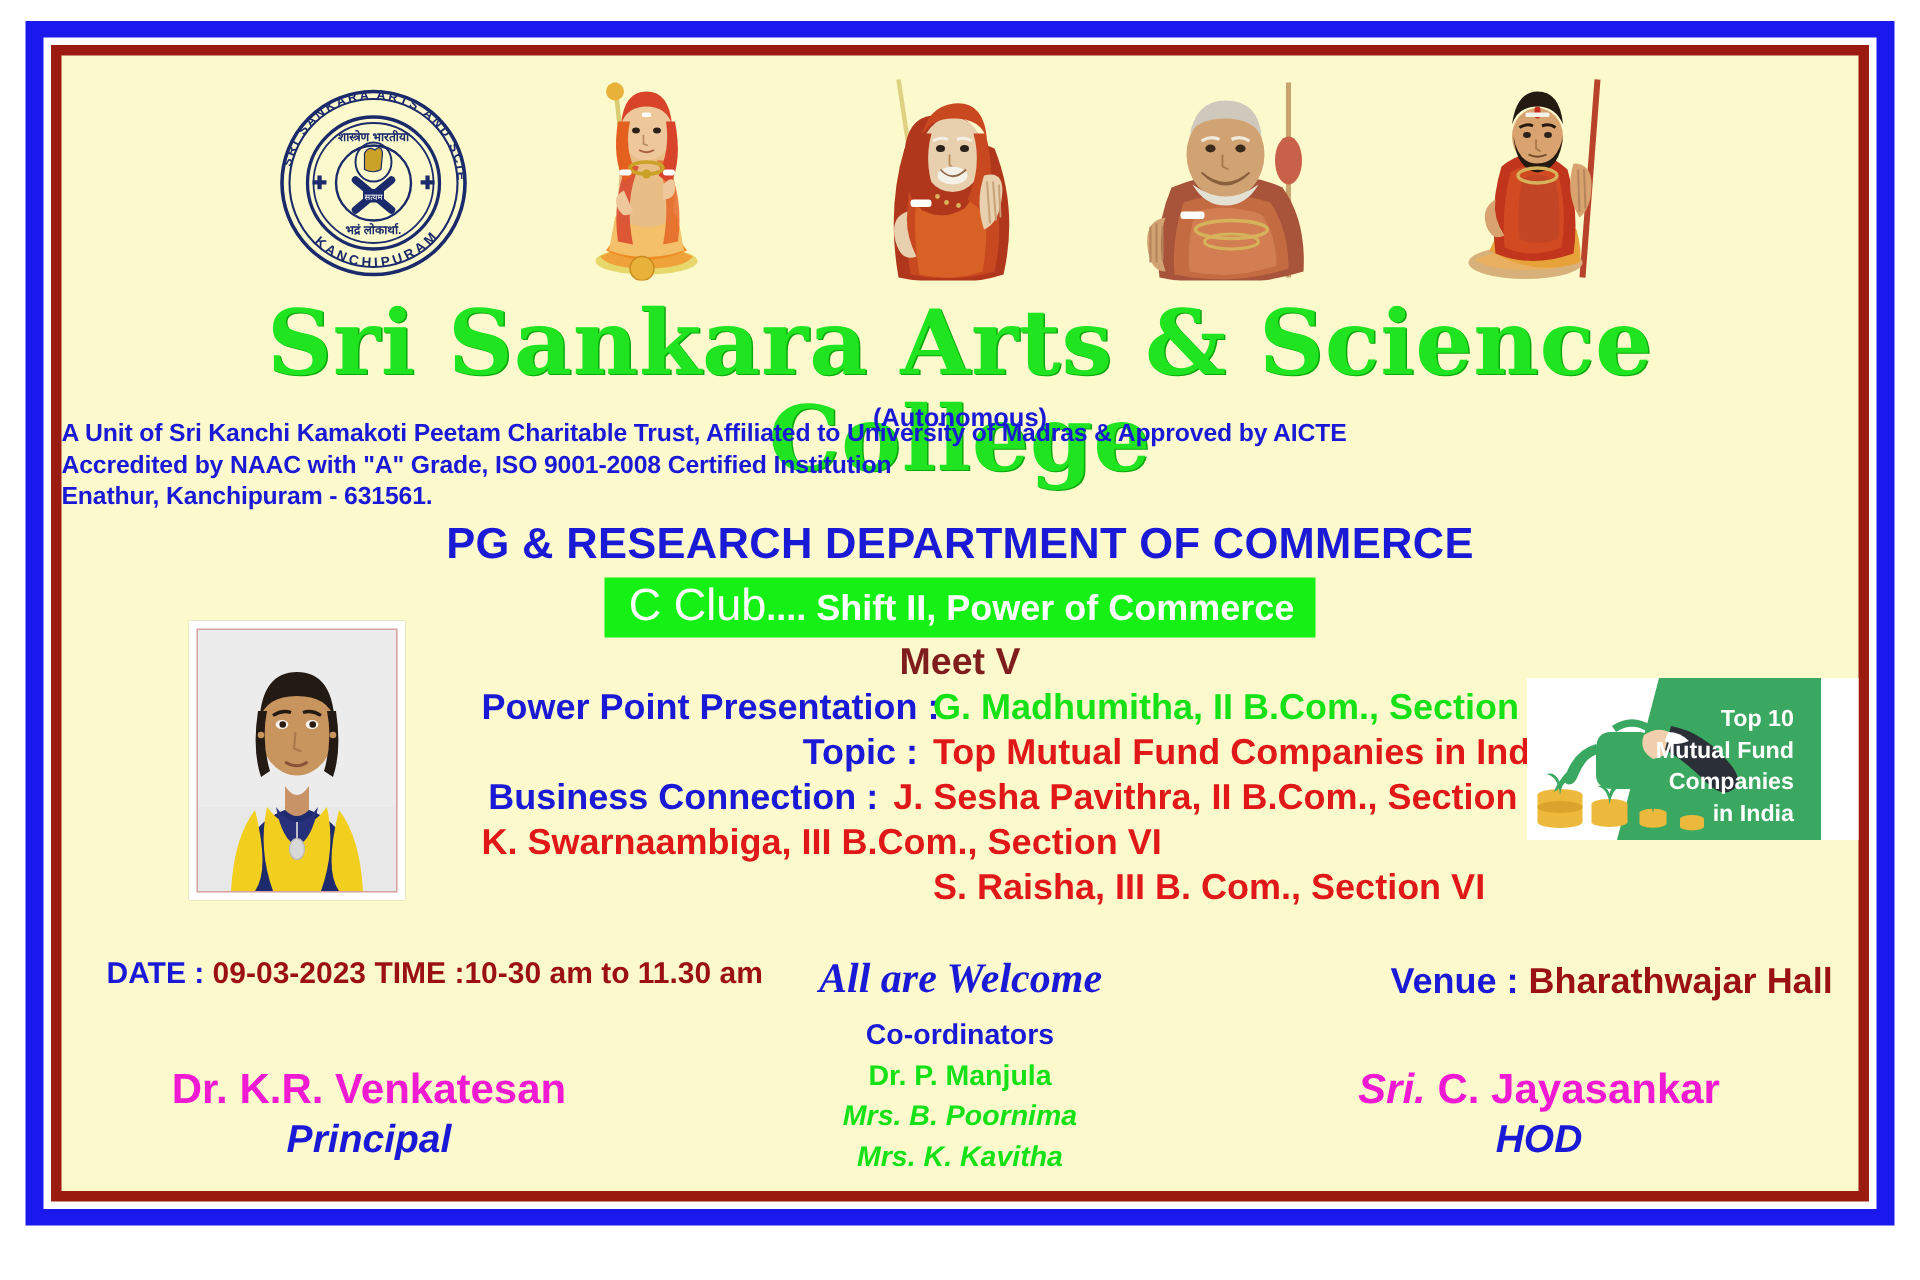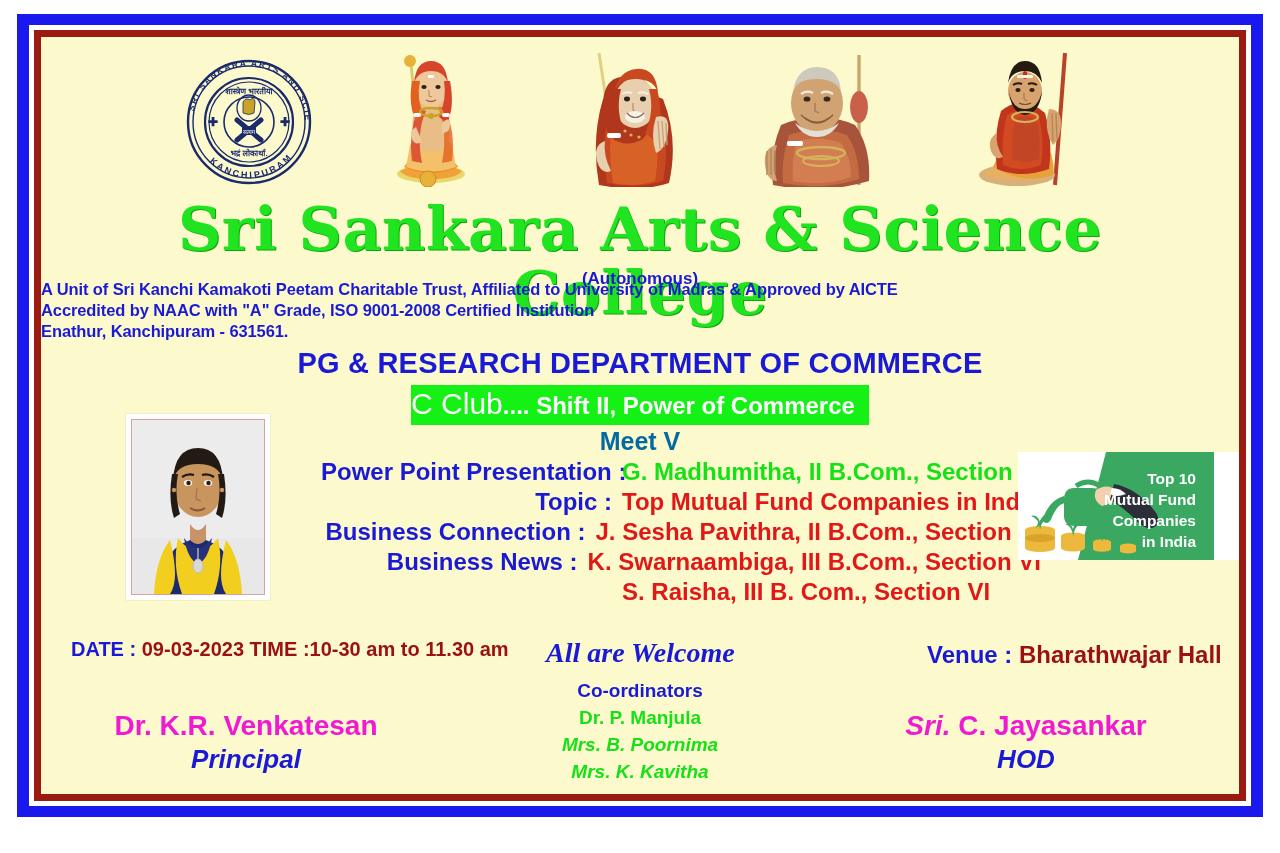--- a/index.html
+++ b/index.html
@@ -121,21 +121,21 @@
   #club-banner-row {
     position: absolute;
     left: 0; top: 348px;
     width: 1198px;
     text-align: center;
   }
   #club-banner {
     display: inline-block;
     background: #15f015;
     color: #ffffff;
-    padding: 2px 14px 4px 0;
+    padding: 2px 14px 4px 16px;
     white-space: nowrap;
   }
   #club-name {
     font-size: 30px;
     font-weight: 500;
     vertical-align: baseline;
   }
   #club-tag {
     font-size: 24px;
     font-weight: bold;
@@ -143,21 +143,21 @@
   }
 
   
   #meet-label {
     position: absolute;
     left: 0; top: 390px;
     width: 1198px;
     text-align: center;
     font-weight: bold;
     font-size: 25px;
-    color: #0369a1;
+    color: #7f1d1d;
   }
 
   
   #details {
     position: absolute;
     left: 280px; top: 421px;
     width: 720px;
   }
   .det-row {
     display: flex;
@@ -503,21 +503,20 @@
       </div>
       <div class="det-row">
         <div class="det-label">Topic :</div>
         <div class="det-value v-red">Top Mutual Fund Companies in India</div>
       </div>
       <div class="det-row">
         <div class="det-label">Business Connection  :</div>
         <div class="det-value v-red">J. Sesha Pavithra, II B.Com., Section VI</div>
       </div>
       <div class="det-row">
-        <div class="det-label">Business News :</div>
         <div class="det-value v-red">K. Swarnaambiga, III B.Com., Section VI</div>
       </div>
       <div class="det-row det-row-cont">
         <div class="det-label">Business News :</div>
         <div class="det-value v-red">S. Raisha, III B. Com., Section VI</div>
       </div>
     </div>
 
     <div id="mf-graphic">
       <svg width="196" height="108" viewBox="0 0 196 108">

